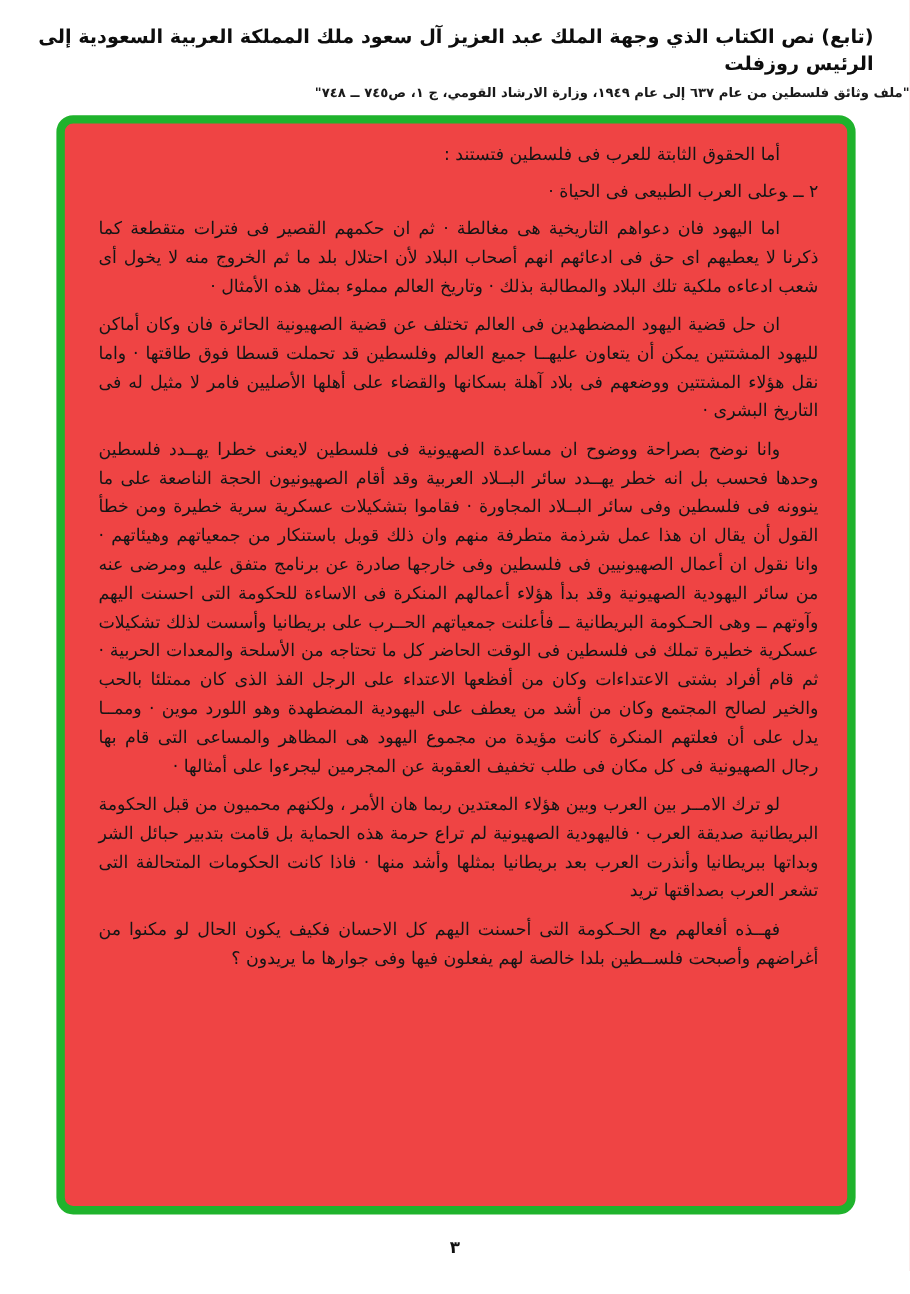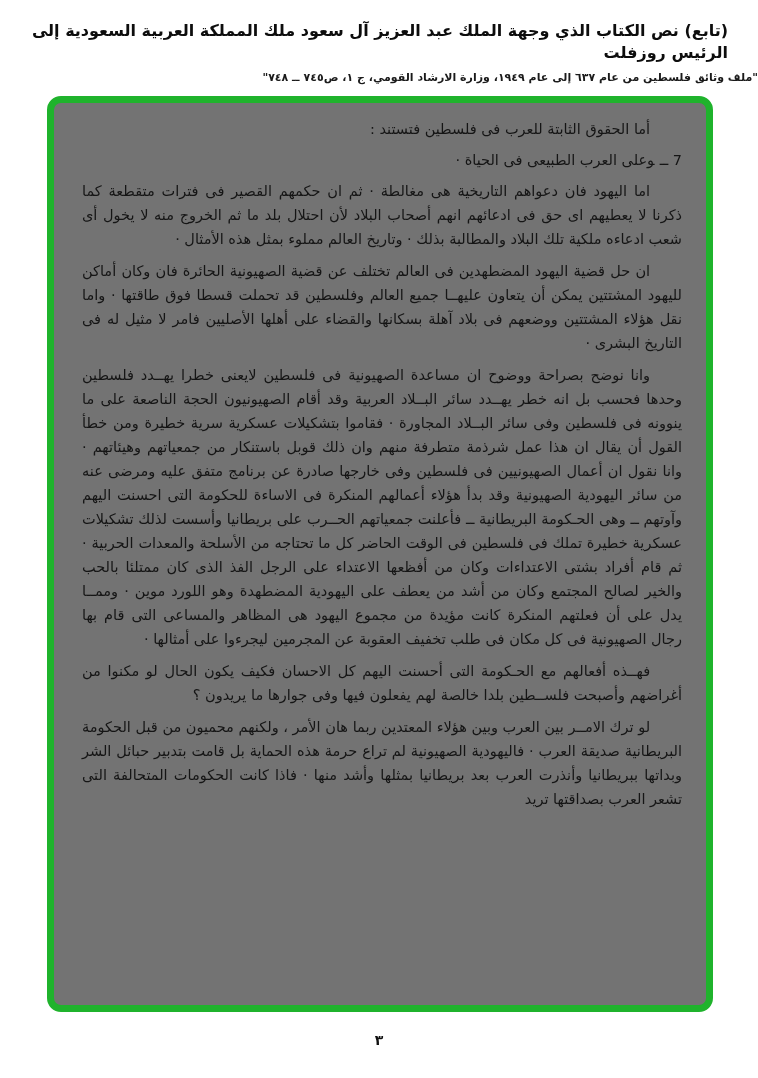--- a/index.html
+++ b/index.html
@@ -39,21 +39,21 @@
   }
   .content-frame {
     position: absolute;
     left: 47px;
     top: 96px;
     width: 666px;
     height: 916px;
     box-sizing: border-box;
     border: 7px solid #1fb32c;
     border-radius: 14px;
-    background: #737373;
+    background: #ef4444;
     padding: 14px 24px 0 28px;
     overflow: hidden;
   }
   .doc {
     direction: rtl;
     text-align: justify;
     font-size: 14.5px;
     line-height: 24px;
     color: #151515;
   }
@@ -98,32 +98,32 @@
     <div class="title">(تابع) نص الكتاب الذي وجهة الملك عبد العزيز آل سعود ملك المملكة العربية السعودية إلى الرئيس روزفلت</div>
     <div class="source">"ملف وثائق فلسطين من عام ٦٣٧ إلى عام ١٩٤٩، وزارة الارشاد القومي، ج ١، ص٧٤٥ ــ ٧٤٨"</div>
   </div>
 
   <div class="content-frame">
     <div class="doc">
 
       <p class="intro">أما الحقوق الثابتة للعرب فى فلسطين فتستند :</p>
 
 
-      <p class="item"><span class="marker">7 ــ</span><span class="item-text">وعلى العرب الطبيعى فى الحياة ·</span></p>
+      <p class="item"><span class="marker">٢ ــ</span><span class="item-text">وعلى العرب الطبيعى فى الحياة ·</span></p>
 
 
 
       <p class="para">اما اليهود فان دعواهم التاريخية هى مغالطة · ثم ان حكمهم القصير فى فترات متقطعة كما ذكرنا لا يعطيهم اى حق فى ادعائهم انهم أصحاب البلاد لأن احتلال بلد ما ثم الخروج منه لا يخول أى شعب ادعاءه ملكية تلك البلاد والمطالبة بذلك · وتاريخ العالم مملوء بمثل هذه الأمثال ·</p>
 
       <p class="para">ان حل قضية اليهود المضطهدين فى العالم تختلف عن قضية الصهيونية الحائرة فان وكان أماكن لليهود المشتتين يمكن أن يتعاون عليهــا جميع العالم وفلسطين قد تحملت قسطا فوق طاقتها · واما نقل هؤلاء المشتتين ووضعهم فى بلاد آهلة بسكانها والقضاء على أهلها الأصليين فامر لا مثيل له فى التاريخ البشرى ·</p>
 
       <p class="para">وانا نوضح بصراحة ووضوح ان مساعدة الصهيونية فى فلسطين لايعنى خطرا يهــدد فلسطين وحدها فحسب بل انه خطر يهــدد سائر البــلاد العربية وقد أقام الصهيونيون الحجة الناصعة على ما ينوونه فى فلسطين وفى سائر البــلاد المجاورة · فقاموا بتشكيلات عسكرية سرية خطيرة ومن خطأ القول أن يقال ان هذا عمل شرذمة متطرفة منهم وان ذلك قوبل باستنكار من جمعياتهم وهيئاتهم · وانا نقول ان أعمال الصهيونيين فى فلسطين وفى خارجها صادرة عن برنامج متفق عليه ومرضى عنه من سائر اليهودية الصهيونية وقد بدأ هؤلاء أعمالهم المنكرة فى الاساءة للحكومة التى احسنت اليهم وآوتهم ــ وهى الحـكومة البريطانية ــ فأعلنت جمعياتهم الحــرب على بريطانيا وأسست لذلك تشكيلات عسكرية خطيرة تملك فى فلسطين فى الوقت الحاضر كل ما تحتاجه من الأسلحة والمعدات الحربية · ثم قام أفراد بشتى الاعتداءات وكان من أفظعها الاعتداء على الرجل الفذ الذى كان ممتلئا بالحب والخير لصالح المجتمع وكان من أشد من يعطف على اليهودية المضطهدة وهو اللورد موين · وممــا يدل على أن فعلتهم المنكرة كانت مؤيدة من مجموع اليهود هى المظاهر والمساعى التى قام بها رجال الصهيونية فى كل مكان فى طلب تخفيف العقوبة عن المجرمين ليجرءوا على أمثالها ·</p>
 
+      <p class="para">لو ترك الامــر بين العرب وبين هؤلاء المعتدين ربما هان الأمر ، ولكنهم محميون من قبل الحكومة البريطانية صديقة العرب · فاليهودية الصهيونية لم تراع حرمة هذه الحماية بل قامت بتدبير حبائل الشر وبداتها ببريطانيا وأنذرت العرب بعد بريطانيا بمثلها وأشد منها · فاذا كانت الحكومات المتحالفة التى تشعر العرب بصداقتها تريد</p>
+
       <p class="para">فهــذه أفعالهم مع الحـكومة التى أحسنت اليهم كل الاحسان فكيف يكون الحال لو مكنوا من أغراضهم وأصبحت فلســطين بلدا خالصة لهم يفعلون فيها وفى جوارها ما يريدون ؟</p>
-
-      <p class="para">لو ترك الامــر بين العرب وبين هؤلاء المعتدين ربما هان الأمر ، ولكنهم محميون من قبل الحكومة البريطانية صديقة العرب · فاليهودية الصهيونية لم تراع حرمة هذه الحماية بل قامت بتدبير حبائل الشر وبداتها ببريطانيا وأنذرت العرب بعد بريطانيا بمثلها وأشد منها · فاذا كانت الحكومات المتحالفة التى تشعر العرب بصداقتها تريد</p>
 
     </div>
   </div>
 
   <div class="page-number">٣</div>
 
 </div>
 
 </body></html>

